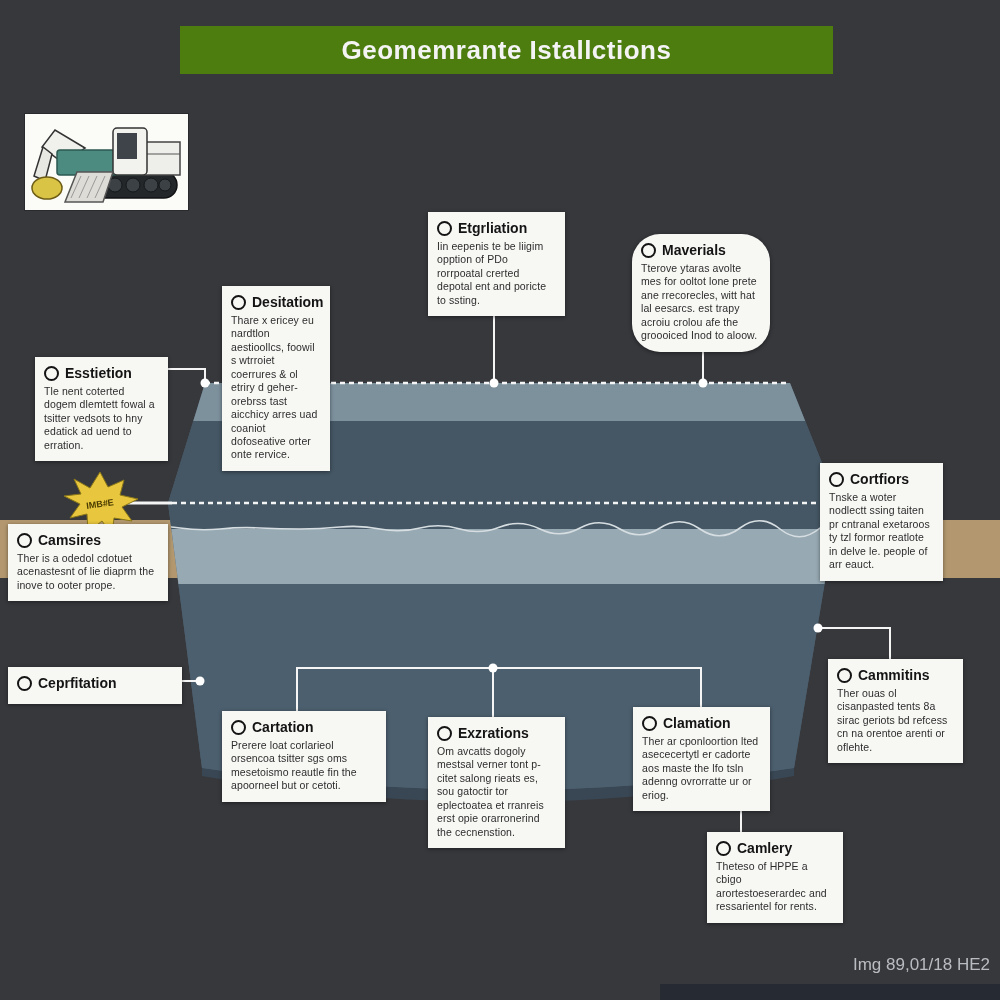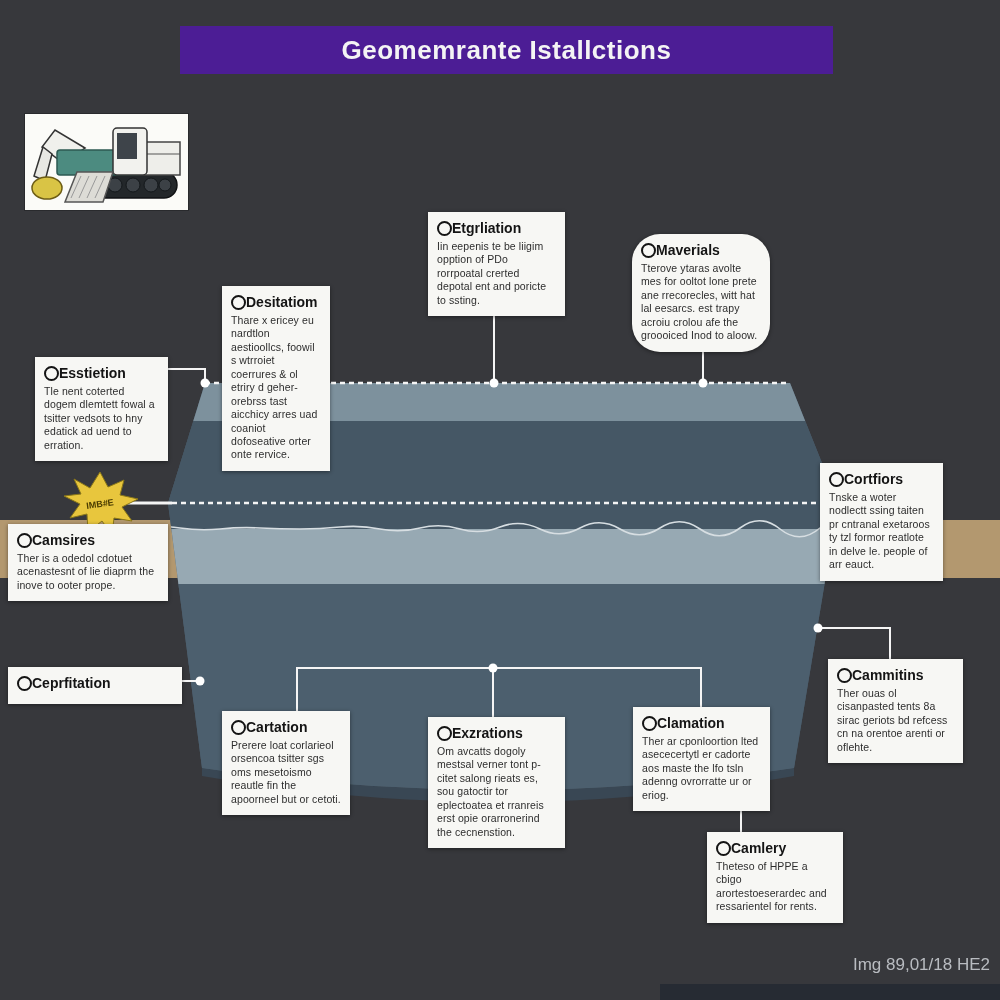--- a/index.html
+++ b/index.html
@@ -1,42 +1,42 @@
 <!DOCTYPE html>
 <html><head>
 <meta charset="utf-8">
 <style>
   html,body{margin:0;padding:0;background:#222;}
   #stage{position:relative;width:1000px;height:1000px;background:#37383c;overflow:hidden;
          font-family:"Liberation Sans", sans-serif;}
   
-  #title-bar{position:absolute;left:180px;top:26px;width:653px;height:48px;background:#4c1d95;
+  #title-bar{position:absolute;left:180px;top:26px;width:653px;height:48px;background:#4d7c0f;
              display:flex;align-items:center;justify-content:center;z-index:2;}
   #title-bar .t{color:#f4f4f4;font-size:26px;font-weight:600;letter-spacing:.5px;}
   
   #machine-panel{position:absolute;left:25px;top:114px;width:163px;height:96px;background:#fbfbf8;
                  z-index:2;box-shadow:0 0 0 1px rgba(0,0,0,.25);}
   
   #diagram{position:absolute;left:0;top:0;width:1000px;height:1000px;z-index:1;}
   
   .callout{position:absolute;background:#f7f7f4;box-shadow:0 1px 4px rgba(0,0,0,.45);
            padding:8px 9px 9px 9px;box-sizing:border-box;z-index:3;}
   .c-title{font-size:14px;font-weight:bold;color:#141414;display:flex;align-items:center;
-           margin-bottom:4px;}
+           gap:6px;margin-bottom:4px;}
   .circ{width:11px;height:11px;border:2px solid #141414;border-radius:50%;flex:0 0 auto;}
   .c-body{font-size:10.5px;line-height:1.28;color:#2d2d2d;letter-spacing:.1px;}
   #b-desitatiom{left:222px;top:238px;width:108px;margin-top:48px;}
   #b-etgrliation{left:428px;top:212px;width:137px;}
   #b-maverials{left:632px;top:234px;width:138px;border-radius:28px;}
   #b-esstietion{left:35px;top:357px;width:133px;}
   #b-camsires{left:8px;top:524px;width:160px;}
   #b-cortfiors{left:820px;top:463px;width:123px;}
   #b-ceptltation{left:8px;top:667px;width:174px;}
   #b-cammitins{left:828px;top:659px;width:135px;}
-  #b-cartation{left:222px;top:711px;width:128px;}
+  #b-cartation{left:222px;top:711px;width:164px;}
   #b-exrarions{left:428px;top:717px;width:137px;}
   #b-clamation{left:633px;top:707px;width:137px;}
   #b-camlery{left:707px;top:832px;width:136px;}
   
   #img-label{position:absolute;left:850px;top:955px;width:140px;text-align:right;
              color:#b9bcc1;font-size:17px;z-index:3;}
   #bottom-strip{position:absolute;left:660px;top:984px;width:340px;height:16px;background:#262b33;z-index:1;}
 </style>
 </head>
 <body>

